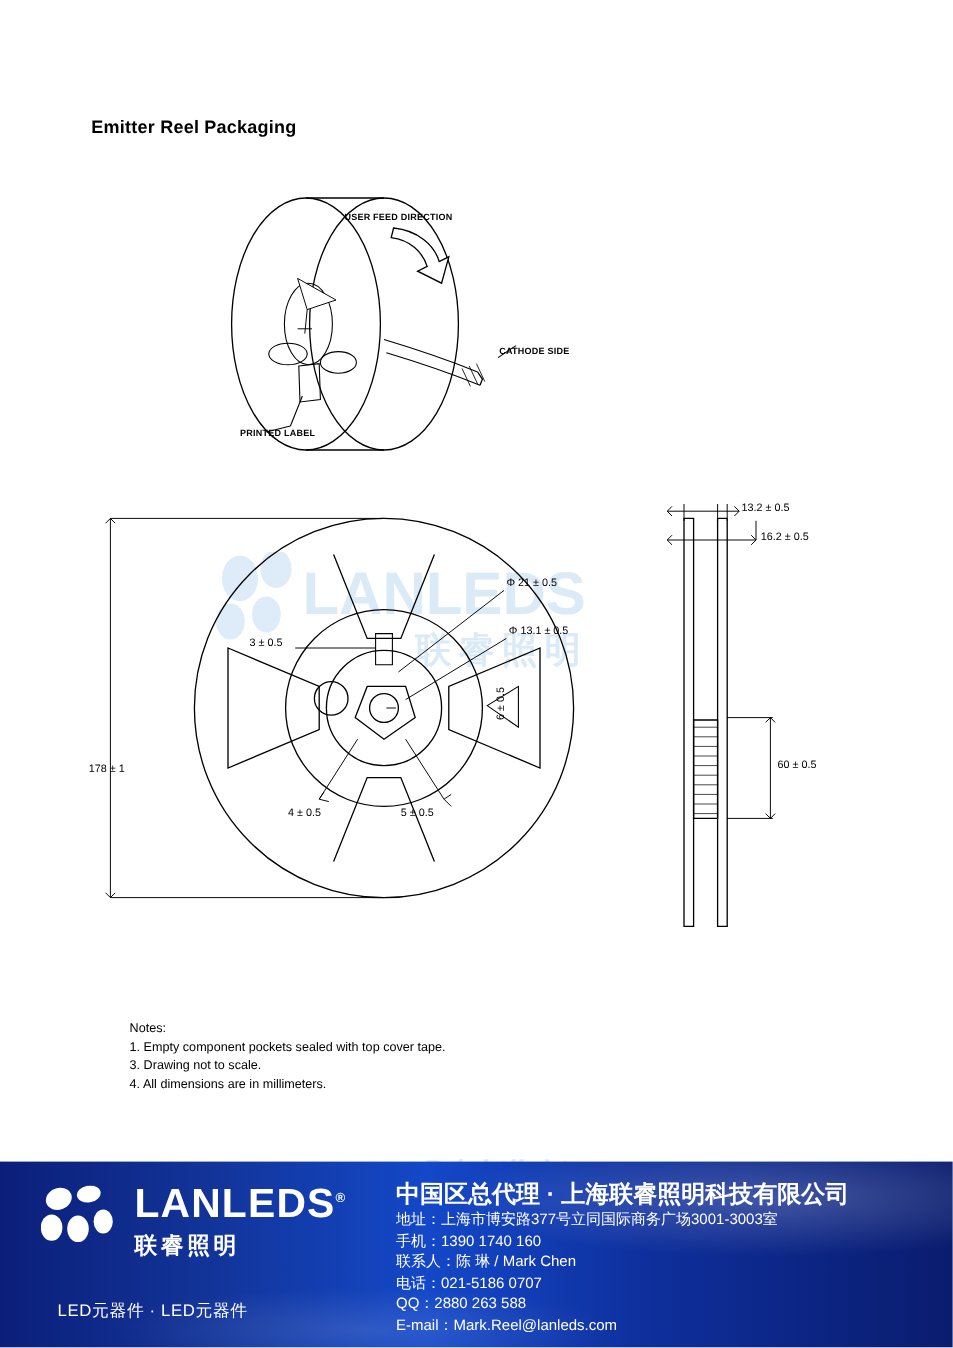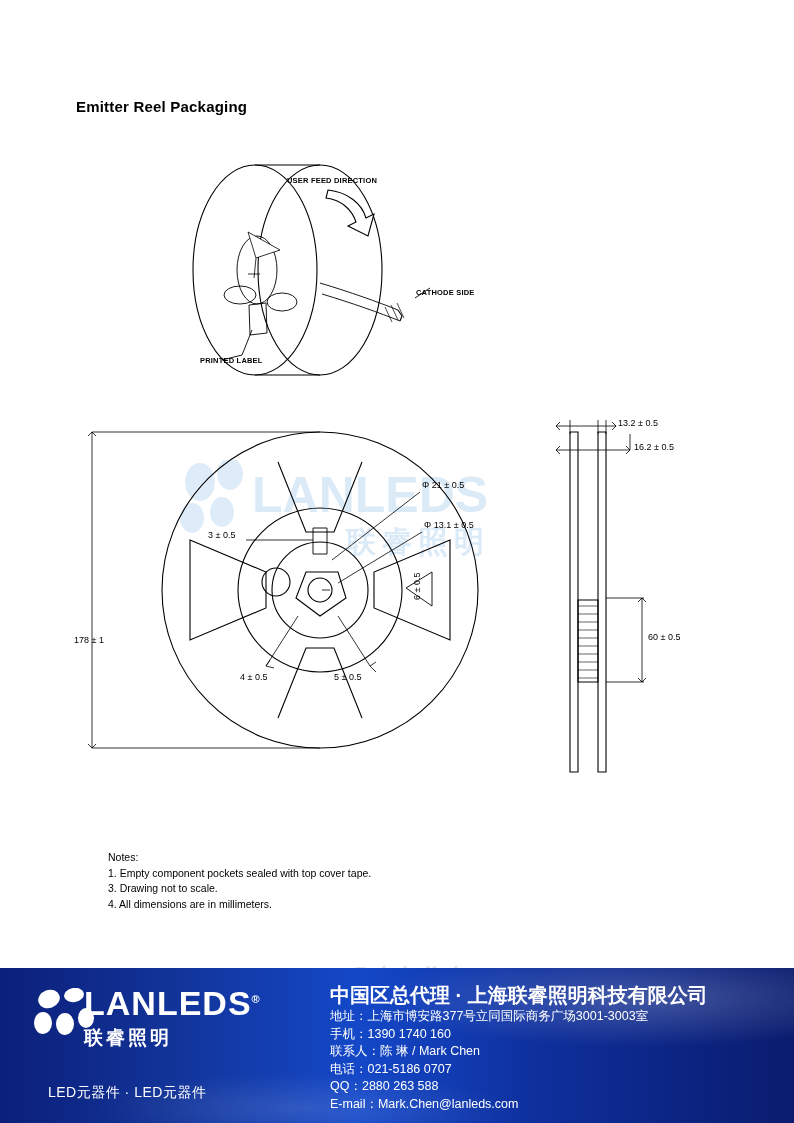--- a/index.html
+++ b/index.html
@@ -228,31 +228,31 @@
         <g fill="#ffffff">
           <ellipse cx="15" cy="11" rx="11" ry="9" transform="rotate(-20 15 11)"></ellipse>
           <ellipse cx="40" cy="7" rx="10" ry="7" transform="rotate(-10 40 7)"></ellipse>
           <ellipse cx="9" cy="35" rx="9" ry="11"></ellipse>
           <ellipse cx="31" cy="36" rx="9" ry="11"></ellipse>
           <ellipse cx="52" cy="30" rx="8" ry="10"></ellipse>
         </g>
       </svg>
     </div>
 
-    <div class="footer-logo" style="left:84px;top:16px;">
+    <div class="footer-logo" style="left:112px;top:16px;">
       <div class="logo-name"><span>LANLEDS</span><span class="logo-reg">®</span></div>
       <div class="logo-cn">联睿照明</div>
     </div>
 
     <div class="logo-tag">LED元器件 · LED元器件</div>
 
     <div class="f-title">中国区总代理 · 上海联睿照明科技有限公司</div>
     <div class="f-lines">
       <div>地址：上海市博安路377号立同国际商务广场3001-3003室</div>
       <div>手机：1390 1740 160</div>
       <div>联系人：陈 琳 / Mark Chen</div>
       <div>电话：021-5186 0707</div>
       <div>QQ：2880 263 588</div>
-      <div>E-mail：Mark.Chen@lanleds.com</div>
+      <div>E-mail：Mark.Reel@lanleds.com</div>
     </div>
   </div>
 
 </div>
 
 </body></html>

